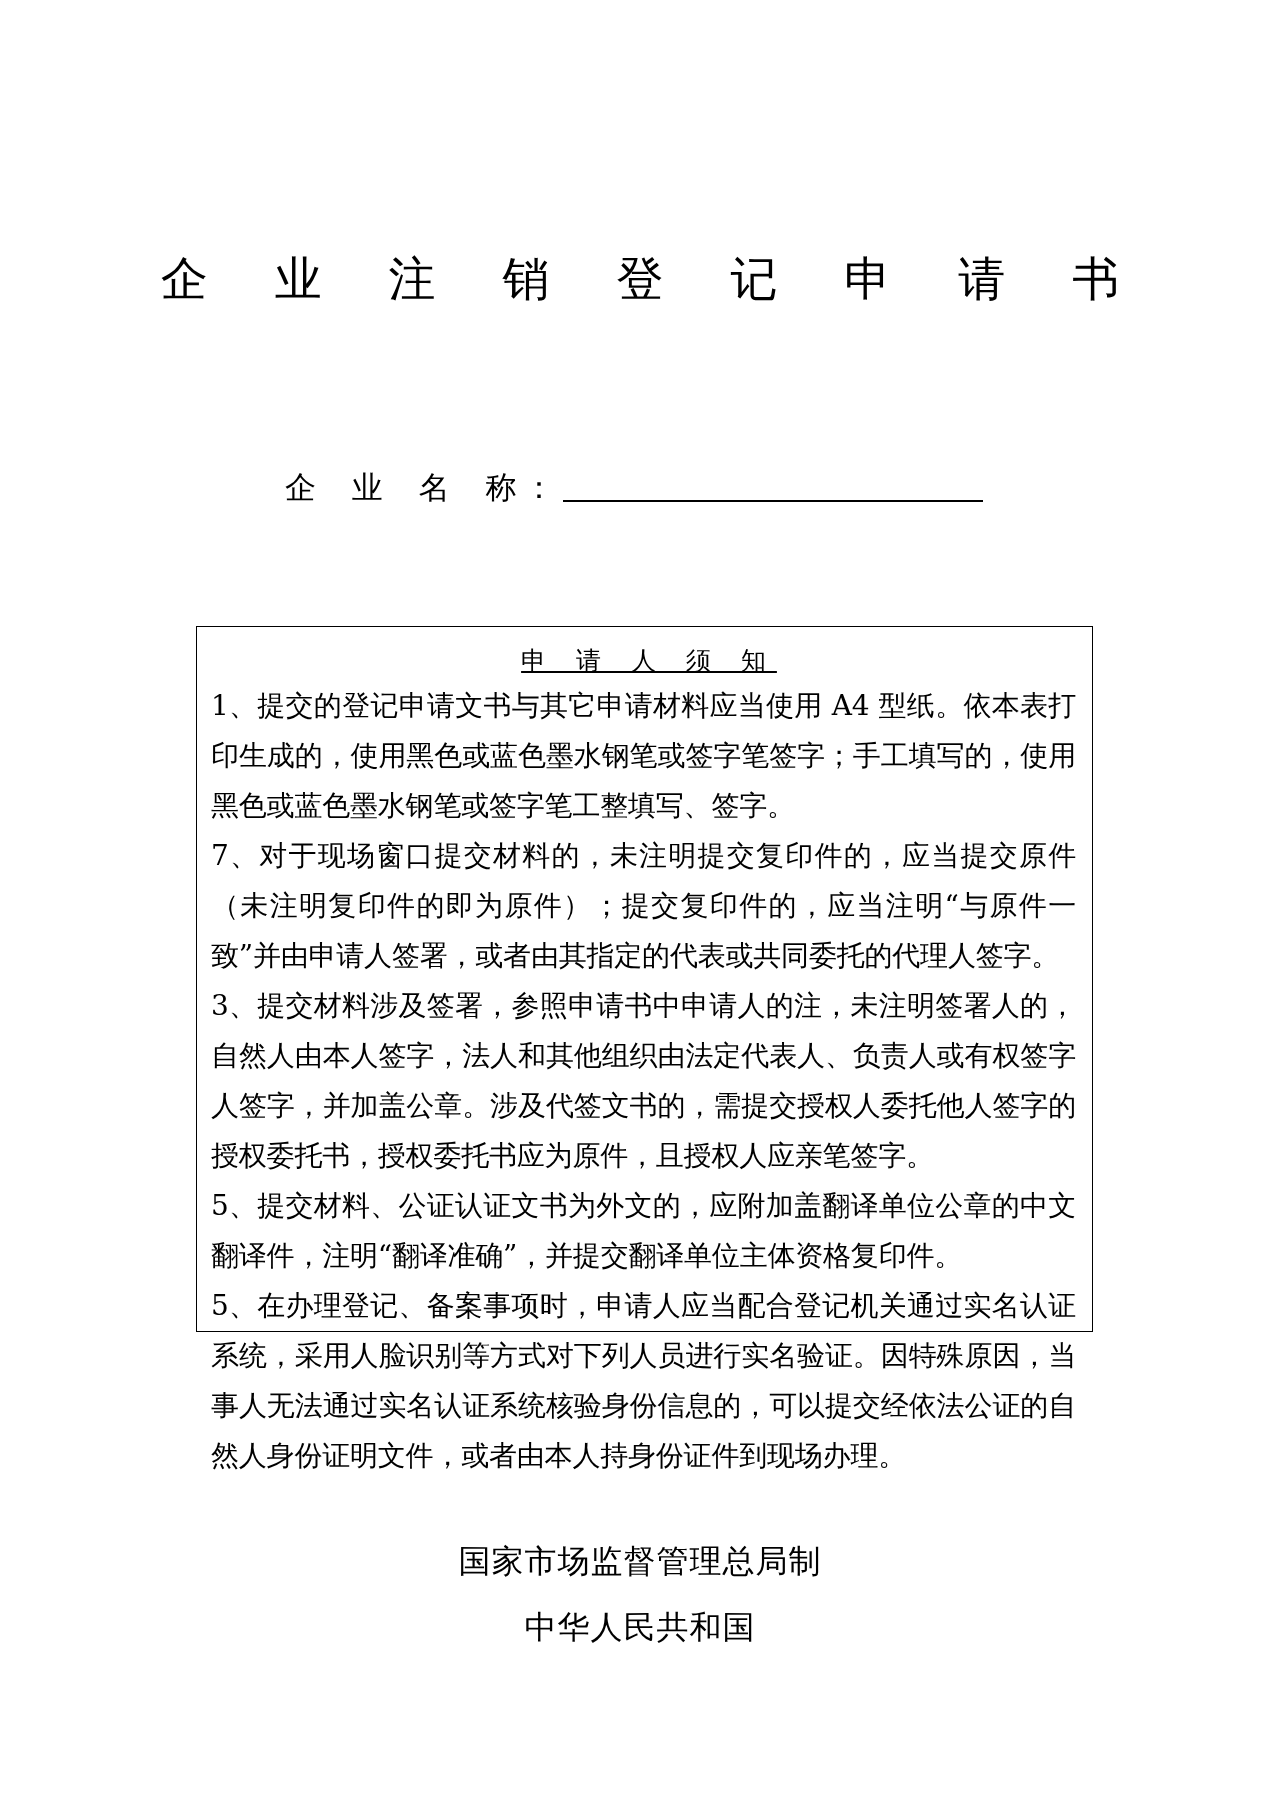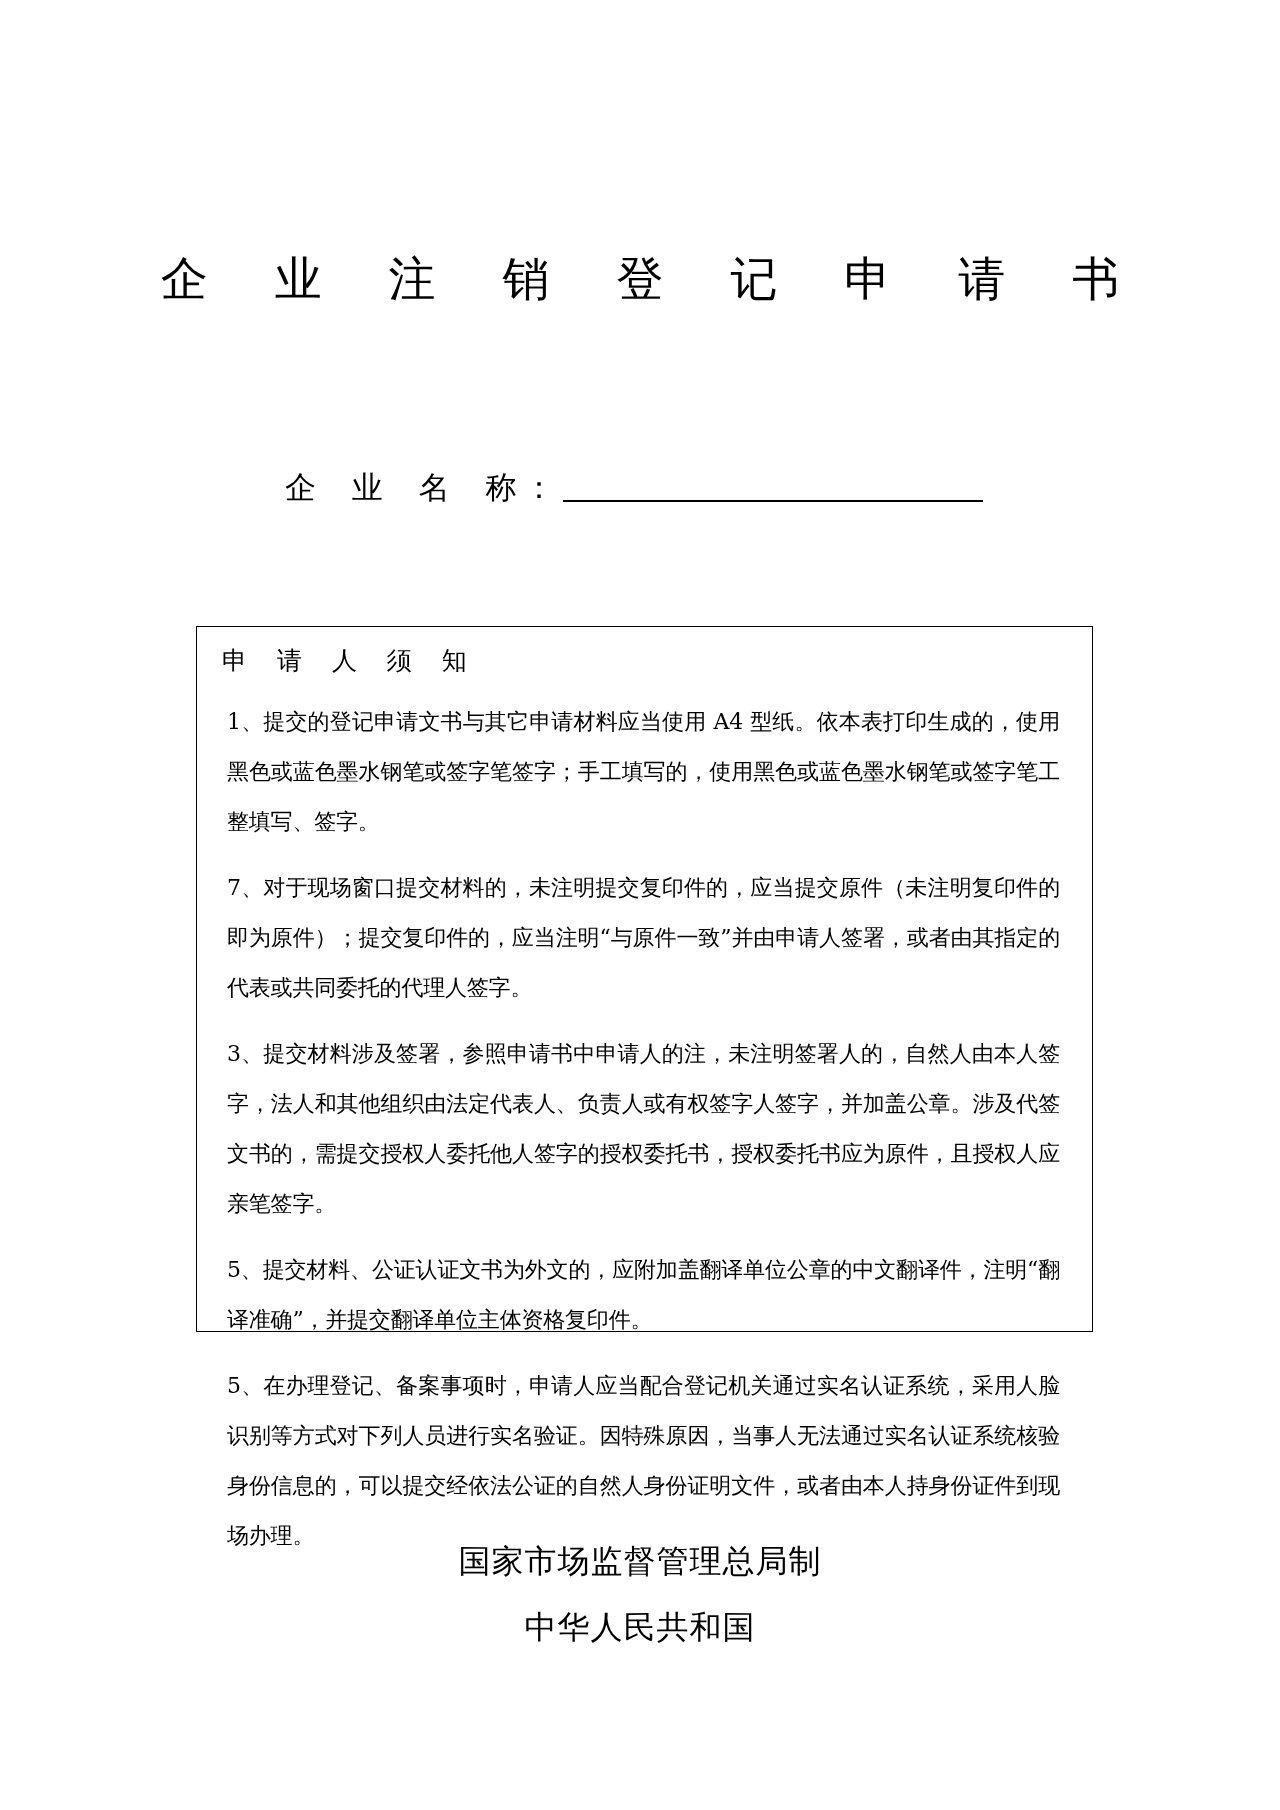--- a/index.html
+++ b/index.html
@@ -78,33 +78,34 @@
     position: absolute;
     left: 196px;
     top: 626px;
     width: 897px;
     height: 706px;
     border: 1.6px solid #000000;
     box-sizing: border-box;
     padding: 14px 16px 10px 14px;
   }
   .notice-heading {
-    text-align: left;
+    text-align: center;
     font-size: 25px;
     letter-spacing: 11px;
     text-indent: 11px;
     line-height: 40px;
     white-space: nowrap;
+    text-decoration: underline;
   }
   .notice-item {
-    font-size: 22px;
+    font-size: 28px;
     line-height: 50px;
     text-align: justify;
     text-justify: inter-ideograph;
-    margin: 16px;
+    margin: 0;
     letter-spacing: -0.2px;
   }
 
   
   .footer {
     position: absolute;
     left: 0;
     top: 1528px;
     width: 1280px;
     text-align: center;

